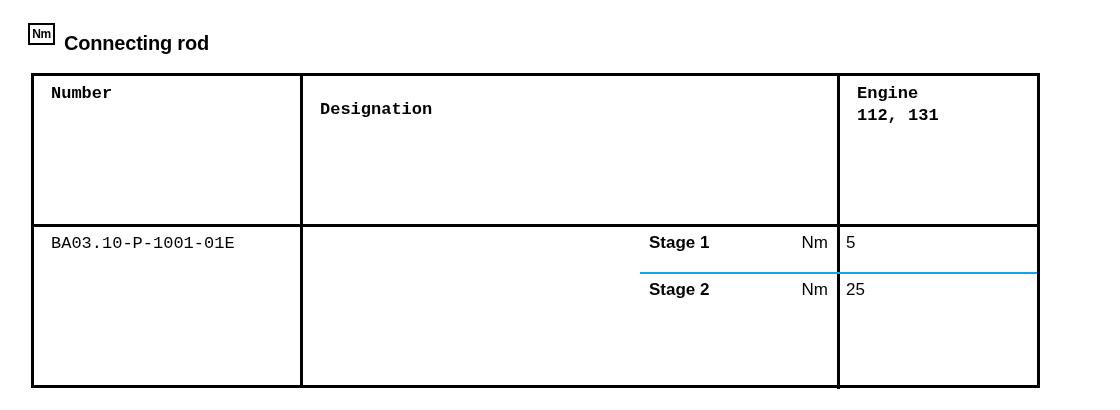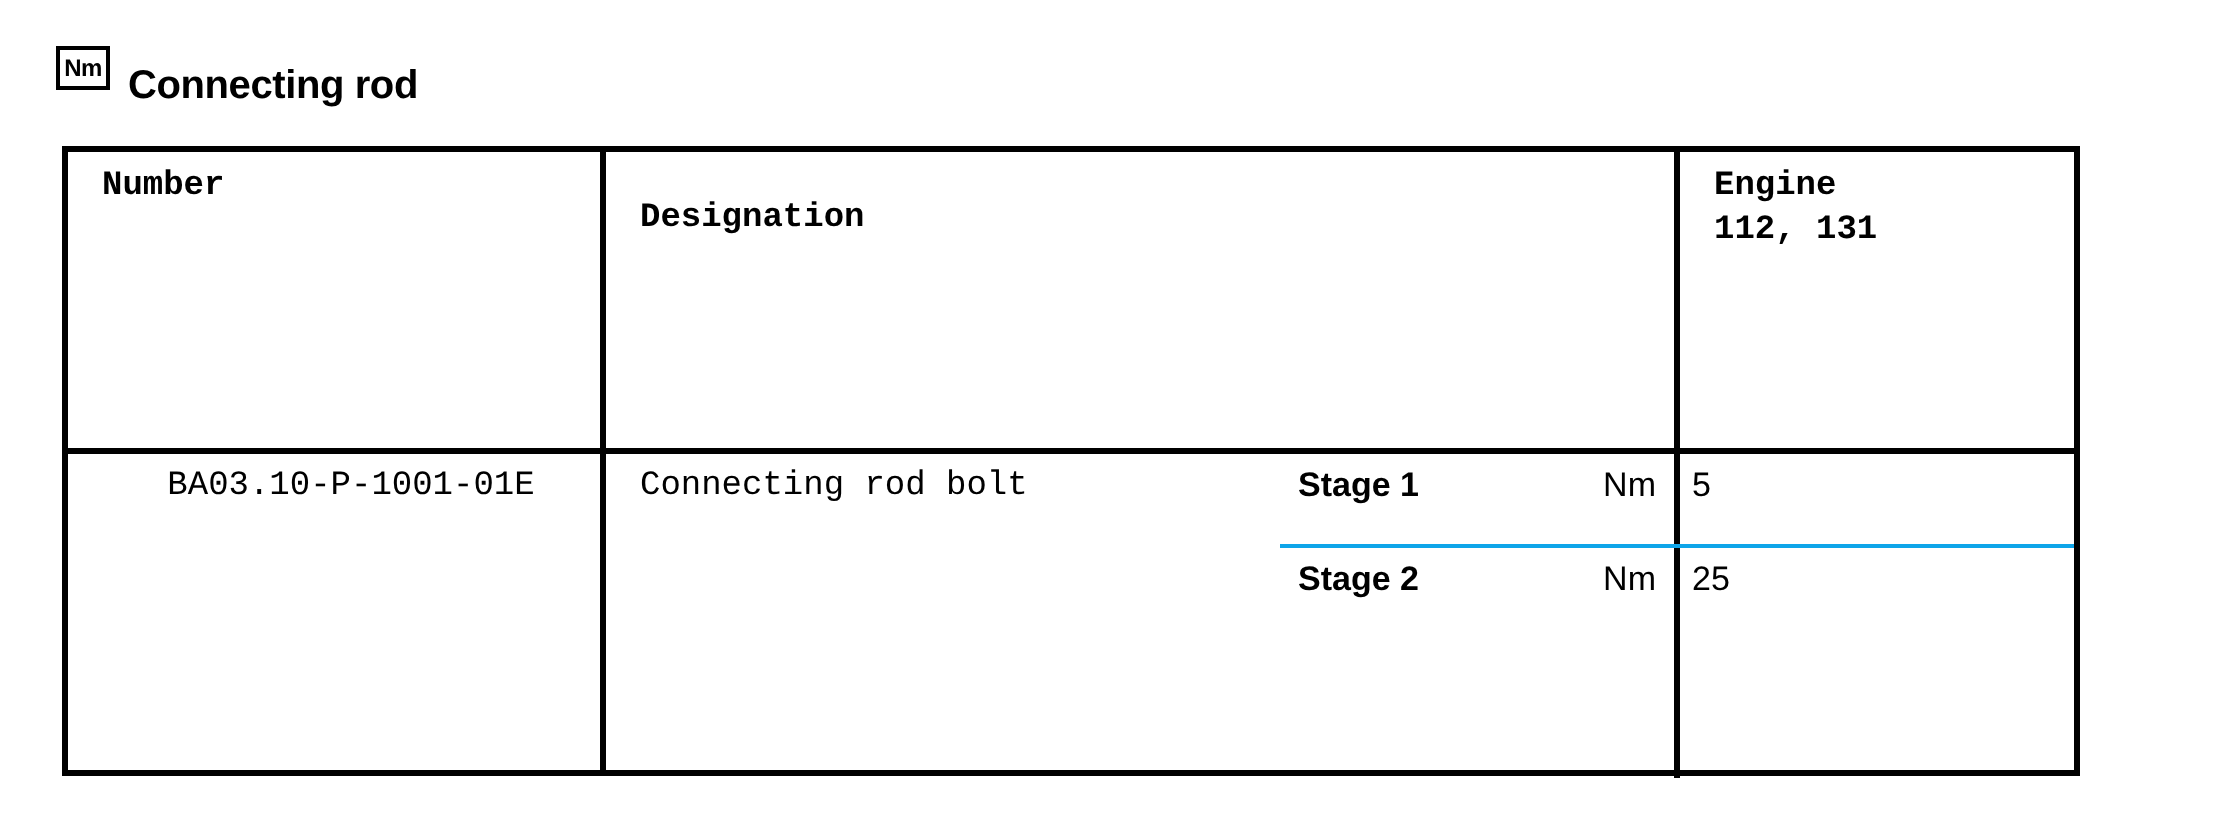--- a/index.html
+++ b/index.html
@@ -106,21 +106,21 @@
     line-height: 1.2;
     white-space: nowrap;
   }
 
   
   #hdr-number { left: 0;     top: 0; width: 266px; height: 100%; }
   #hdr-desig  { left: 269px; top: 16px; width: 534px; height: 100%; }
   #hdr-engine { left: 806px; top: 0; right: 0;     height: 100%; }
 
   
-  #cell-number { left: 0;     top: 0; width: 266px; height: 100%; text-align: center; }
+  #cell-number { left: 0;     top: 0; width: 266px; height: 100%; }
   #cell-desig  { left: 269px; top: 0; width: 337px; height: 100%; }
 
   
   #stage-block {
     position: absolute;
     left: 606px;
     top: 0;
     right: 0;
     height: 100%;
   }
@@ -206,23 +206,20 @@
     </div>
   </div>
 
   <div class="tbl-row" id="data-row">
     <div class="vrule" id="vrule-1"></div>
 
     <div class="cell cell-pad" id="cell-number">
       <div class="body-text">BA03.10-P-1001-01E</div>
     </div>
 
-    <div class="cell cell-pad" id="cell-desig">
-      <div class="body-text">Connecting rod bolt</div>
-    </div>
 
     <div id="stage-block">
       <div id="stage-vrule"></div>
 
       <div class="stage-row" id="stage-row-0">
         <div class="stage-label">Stage 1</div>
         <div class="stage-unit">Nm</div>
         <div class="stage-value">5</div>
       </div>
 

